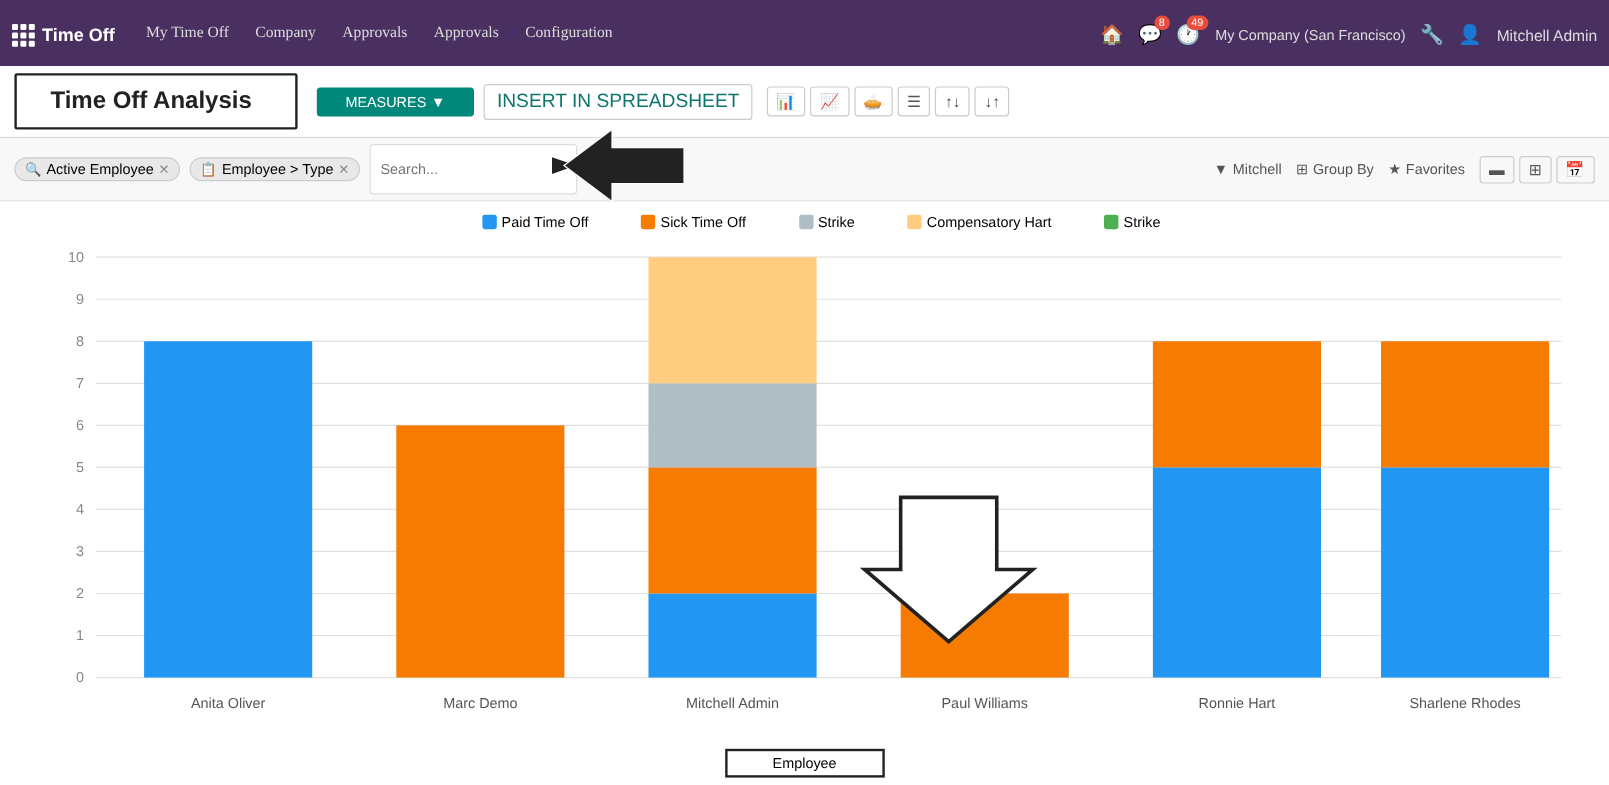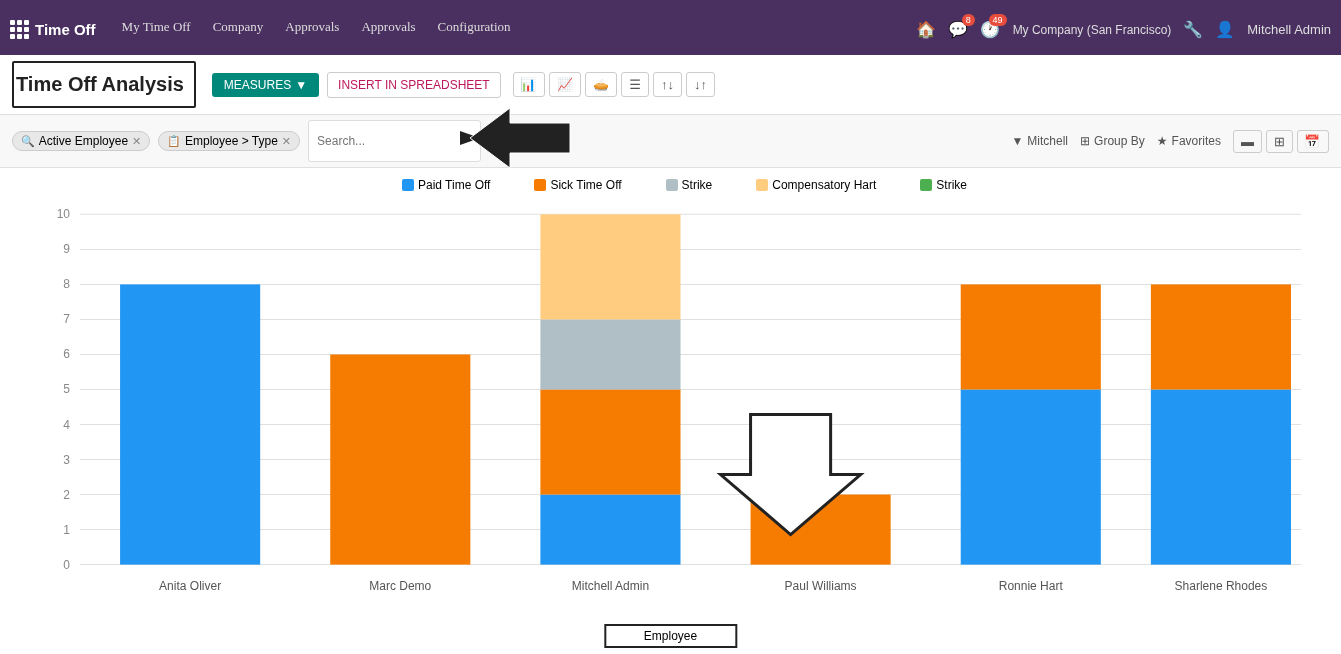--- a/index.html
+++ b/index.html
@@ -33,36 +33,36 @@
       display: flex;
       align-items: center;
       gap: 8px;
       flex-wrap: wrap;
     }
     .page-title { font-size: 20px; font-weight: bold; color: #222; margin-right: 8px; }
     .btn-measures {
       background: #00897b;
       color: #fff;
       border: none;
-      padding: 5px 12px;
+      padding: 5px 24px;
       border-radius: 3px;
       cursor: pointer;
       font-size: 12px;
       display: flex;
       align-items: center;
       gap: 4px;
     }
     .btn-insert {
       background: transparent;
       border: 1px solid #ccc;
-      color: #be185d;
+      color: #0f766e;
       padding: 5px 10px;
       border-radius: 3px;
       cursor: pointer;
-      font-size: 12px;
+      font-size: 16px;
     }
     .view-icons { display: flex; gap: 4px; margin-left: 4px; }
     .view-icon-btn {
       background: transparent;
       border: 1px solid #ccc;
       padding: 4px 7px;
       border-radius: 3px;
       cursor: pointer;
       font-size: 13px;
       color: #555;
@@ -157,21 +157,21 @@
       border: 2px solid #222;
       padding: 3px 38px;
       font-size: 12px;
       background: #fff;
       z-index: 5;
     }
 
     
     .title-box {
       border: 2px solid #222;
-      padding: 10px 2px;
+      padding: 10px 28px;
       display: inline-block;
       margin-right: 8px;
       border-radius: 2px;
     }
   </style>
 </head>
 <body>
 
 <div class="navbar">
   <div class="navbar-brand">

